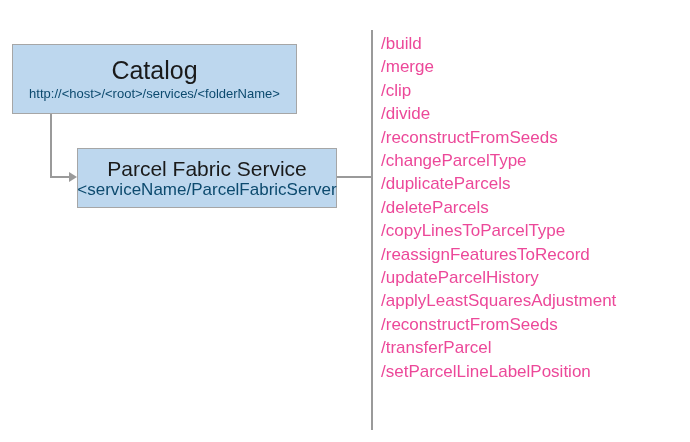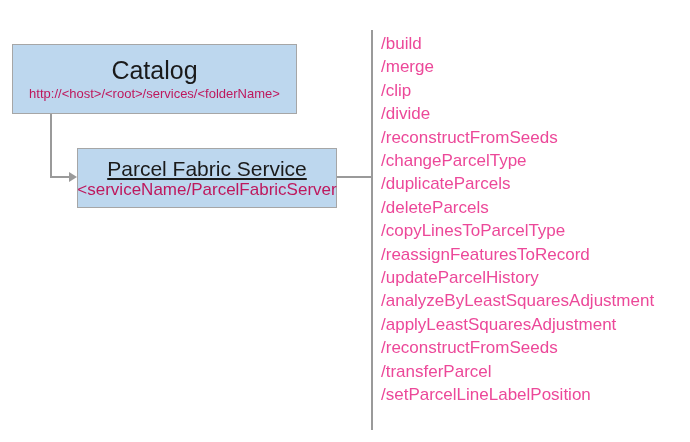--- a/index.html
+++ b/index.html
@@ -30,21 +30,21 @@
     align-items: center;
     justify-content: center;
     text-align: center;
   }
   .node-title {
     color: #1a1a1a;
     line-height: 1.1;
     white-space: nowrap;
   }
   .node-subtitle {
-    color: #be185d;
+    color: #0c4a6e;
     white-space: nowrap;
     line-height: 1.1;
   }
 
   #catalog-node {
     left: 12px;
     top: 44px;
     width: 285px;
     height: 70px;
   }
@@ -58,21 +58,20 @@
 
   #service-node {
     left: 77px;
     top: 148px;
     width: 260px;
     height: 60px;
   }
   #service-node .node-title {
     font-size: 21px;
     margin-bottom: 1px;
-    text-decoration: underline;
   }
   #service-node .node-subtitle {
     font-size: 17px;
   }
 
   
   .conn {
     position: absolute;
     background: #9a9a9a;
   }
@@ -160,20 +159,19 @@
       <li>/merge</li>
       <li>/clip</li>
       <li>/divide</li>
       <li>/reconstructFromSeeds</li>
       <li>/changeParcelType</li>
       <li>/duplicateParcels</li>
       <li>/deleteParcels</li>
       <li>/copyLinesToParcelType</li>
       <li>/reassignFeaturesToRecord</li>
       <li>/updateParcelHistory</li>
-      <li>/analyzeByLeastSquaresAdjustment</li>
       <li>/applyLeastSquaresAdjustment</li>
       <li>/reconstructFromSeeds</li>
       <li>/transferParcel</li>
       <li>/setParcelLineLabelPosition</li>
     </ul>
 
 </div>
 
 </body></html>

